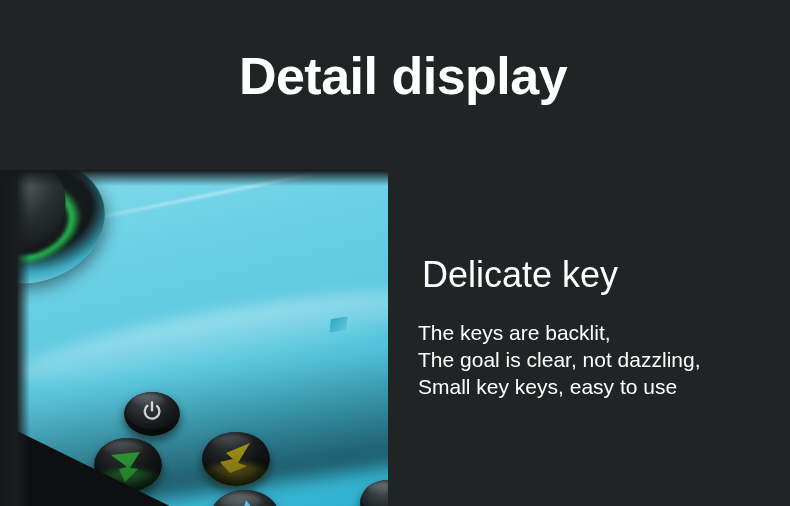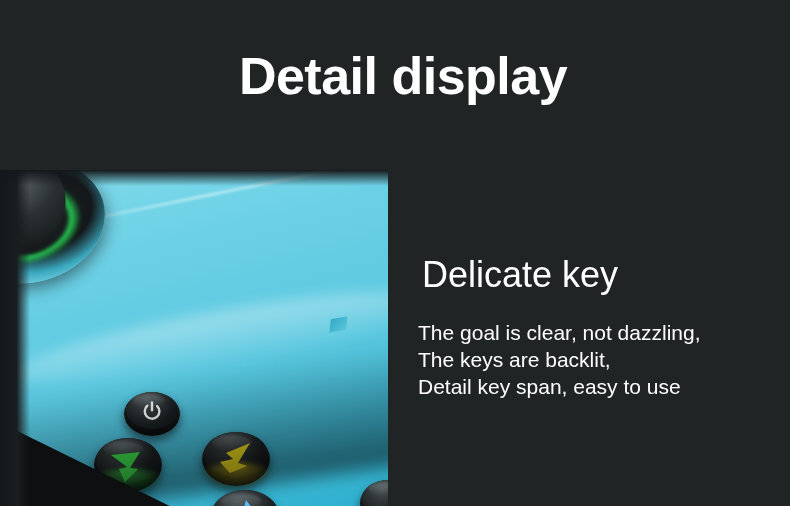--- a/index.html
+++ b/index.html
@@ -354,18 +354,18 @@
 
     <div class="shell-bottom-shadow"></div>
     <div class="photo-dark-corner"></div>
     <div class="photo-left-dark"></div>
     <div class="photo-top-dark"></div>
   </div>
 
   <div class="subhead">Delicate key</div>
 
   <div class="body-copy">
+    <span class="line">The keys are backlit,</span>
     <span class="line">The goal is clear, not dazzling,</span>
-    <span class="line">The keys are backlit,</span>
-    <span class="line">Detail key span, easy to use</span>
+    <span class="line">Small key keys, easy to use</span>
   </div>
 
 </div>
 
 </body></html>

